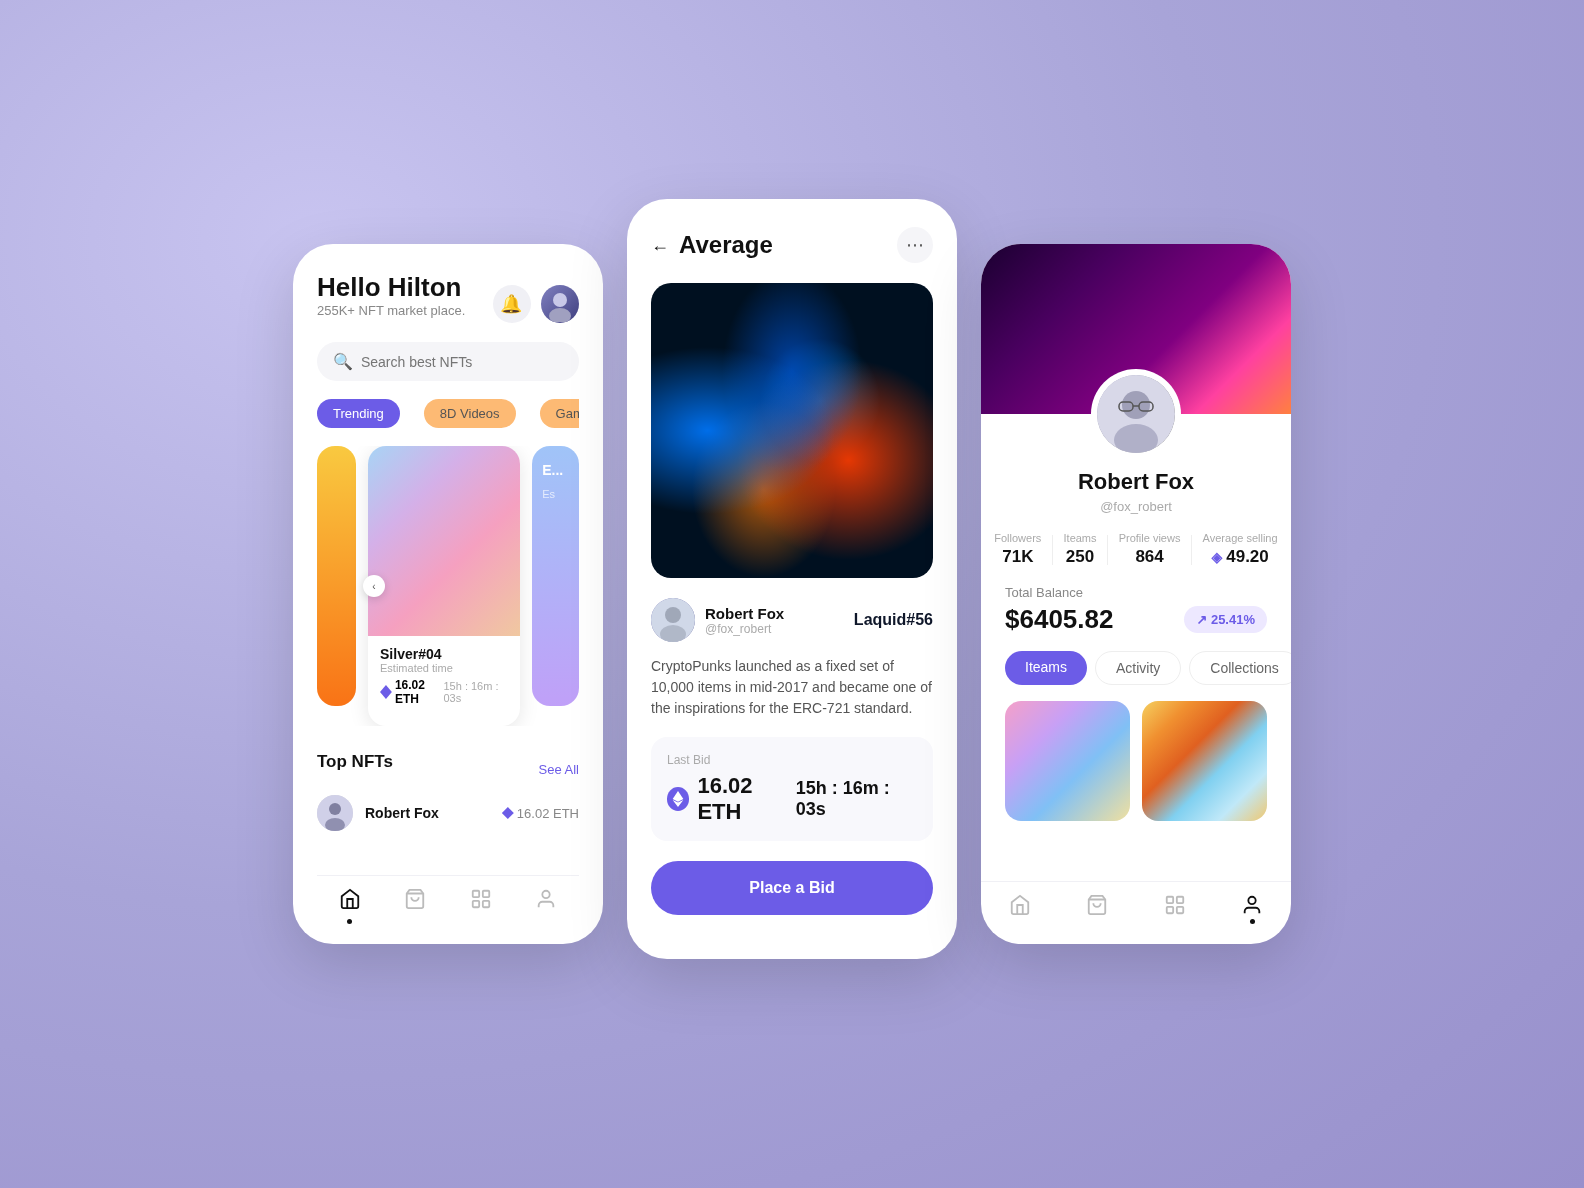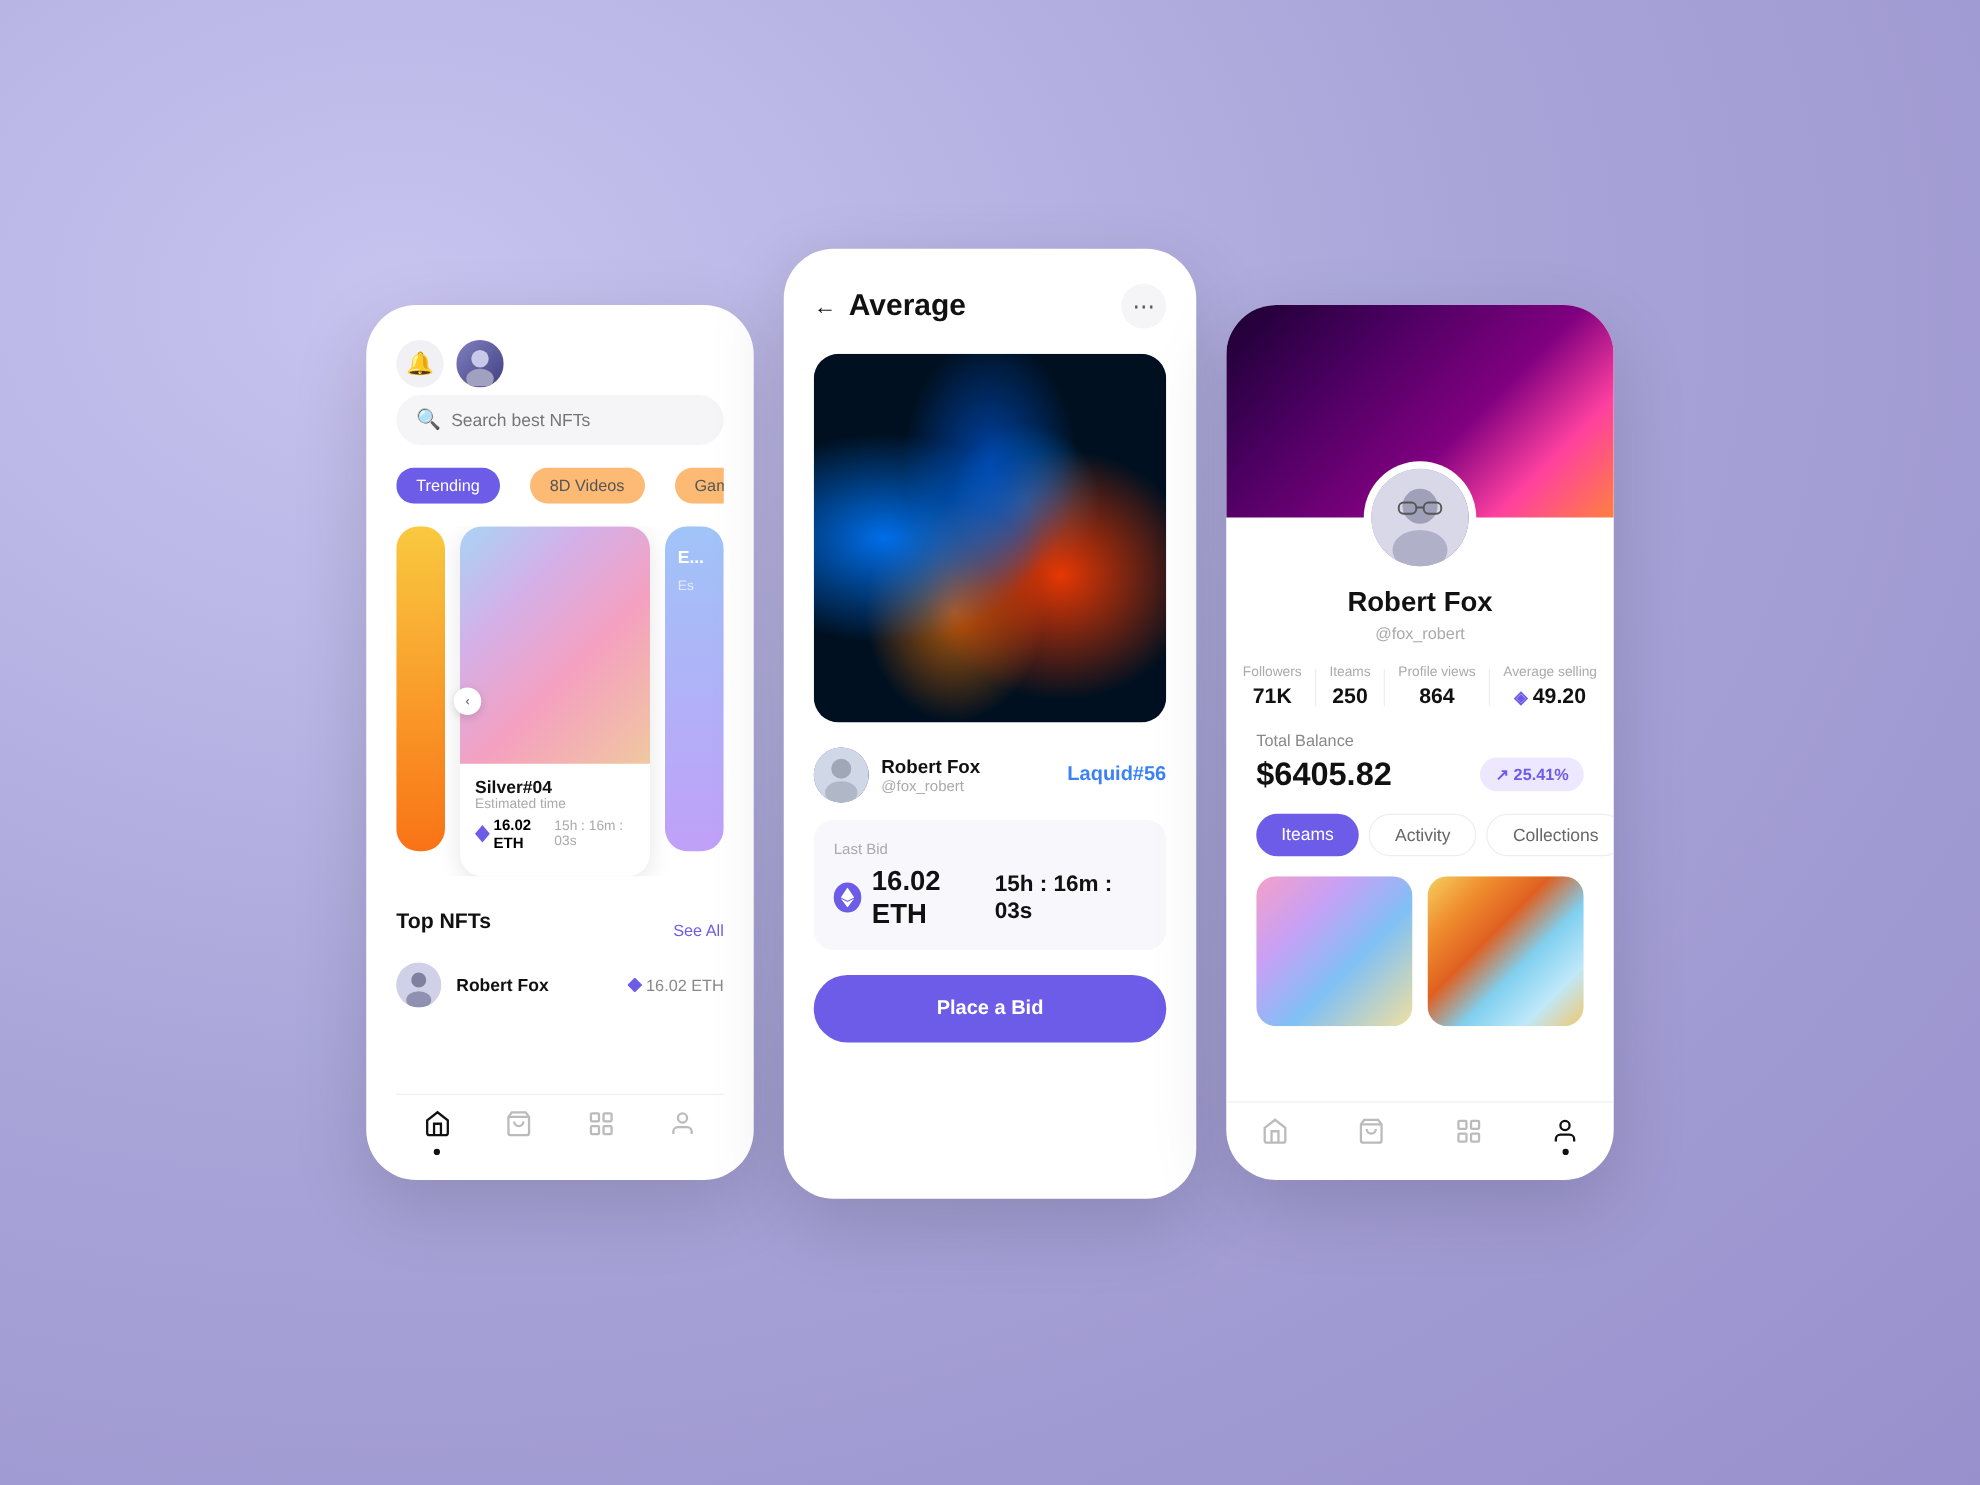--- a/index.html
+++ b/index.html
@@ -367,21 +367,21 @@
       font-weight: 600;
       color: #111;
     }
     .seller-handle {
       font-size: 12px;
       color: #aaa;
     }
     .item-id {
       font-size: 16px;
       font-weight: 700;
-      color: #3b82f6;
+      color: #0f172a;
     }
     .description {
       font-size: 14px;
       color: #555;
       line-height: 1.5;
       margin-bottom: 18px;
     }
     .bid-section {
       background: #f8f8fc;
       border-radius: 16px;
@@ -625,20 +625,24 @@
     }
   </style>
 </head>
 <body>
 
 <div class="screens-container">
 
   <div class="phone-card screen1">
     <div class="screen1-inner">
       <div class="screen1-header">
+        <div>
+          <div class="screen1-title">Hello Hilton</div>
+          <div class="screen1-subtitle">255K+ NFT market place.</div>
+        </div>
         <div class="screen1-icons">
           <div class="icon-circle">🔔</div>
           <div class="avatar-circle">
             <div class="avatar-face">
               <svg viewBox="0 0 36 36" width="36" height="36">
                 <circle cx="18" cy="14" r="7" fill="#c8c8e8"></circle>
                 <ellipse cx="18" cy="30" rx="11" ry="8" fill="#a0a0c0"></ellipse>
               </svg>
             </div>
           </div>
@@ -768,20 +772,21 @@
             </svg>
           </div>
           <div>
             <div class="seller-name">Robert Fox</div>
             <div class="seller-handle">@fox_robert</div>
           </div>
         </div>
         <div class="item-id">Laquid#56</div>
       </div>
 
+      <div class="description">CryptoPunks launched as a fixed set of 10,000 items in mid-2017 and became one of the inspirations for the ERC-721 standard.</div>
 
       <div class="bid-section">
         <div class="bid-label">Last Bid</div>
         <div class="bid-row">
           <div class="bid-amount">
             <div class="bid-eth-icon">
               <svg width="14" height="16" viewBox="0 0 12 18" fill="white">
                 <polygon points="6,0 12,9 6,12 0,9"></polygon>
                 <polygon points="6,13 12,10 6,18 0,10"></polygon>
               </svg>

